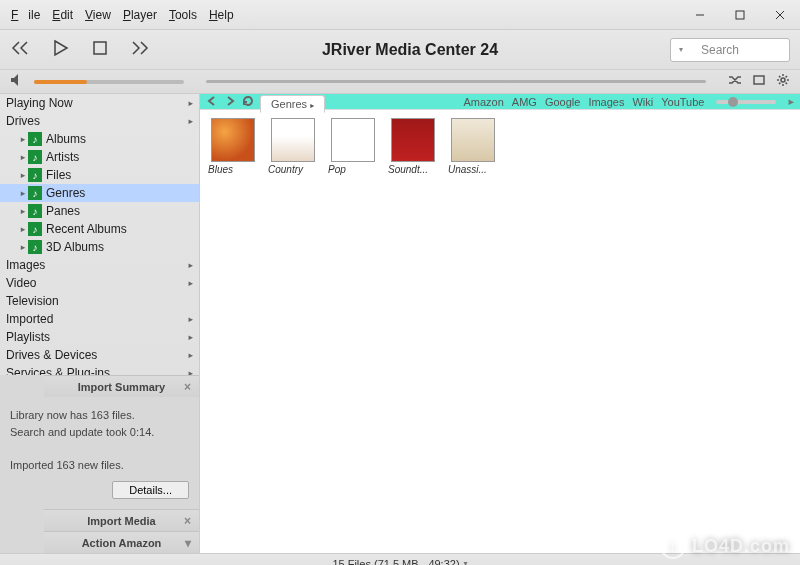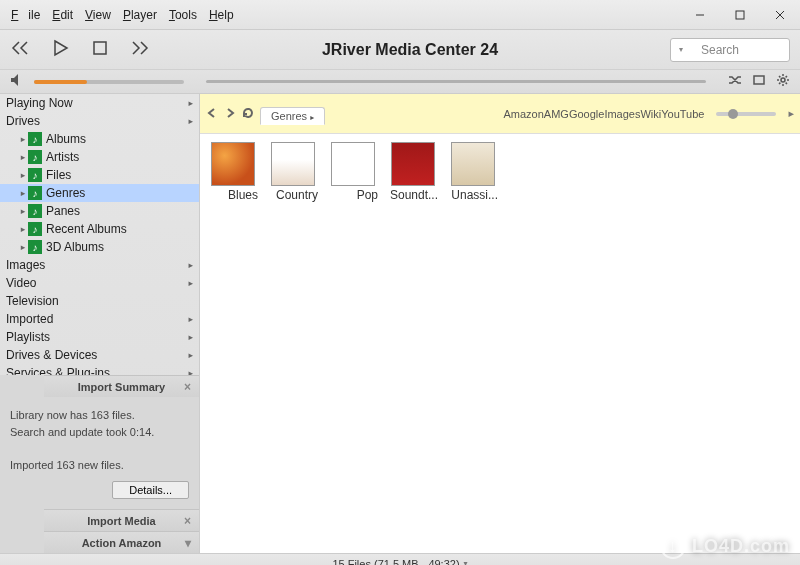--- a/index.html
+++ b/index.html
@@ -42,29 +42,29 @@
 .tree-row .spacer { flex:1; }
 .tree-row .exp { font-size:9px; color:#666; }
 
 .sidepanel { margin-top:auto; background:#d8d8d8; }
 .panel-hdr { display:flex; align-items:center; justify-content:center; height:22px; background:linear-gradient(#dcdcdc,#d2d2d2); border-top:1px solid #c4c4c4; font-weight:600; font-size:11px; color:#444; position:relative;margin-left:44px; }
 .panel-hdr .x { position:absolute; right:8px; color:#888; font-size:12px; }
 .panel-body { padding:10px; font-size:11px; color:#444; line-height:1.5; }
 .panel-body button { float:right; margin-top:8px; font-size:11px; padding:2px 16px; background:#eee; border:1px solid #aaa; border-radius:2px; }
 
 .content { flex:1; background:#fff; display:flex; flex-direction:column; }
-.crumb { height:40px; display:flex; align-items:center; padding:0 6px; gap:6px; border-bottom:1px solid #ddd; font-size:11px; color:#555; background:#fef9c3; }
+.crumb { height:16px; display:flex; align-items:center; padding:0 6px; gap:6px; border-bottom:1px solid #ddd; font-size:11px; color:#555; background:#5eead4; }
 .crumb .navbtn svg { width:12px; height:12px; stroke:#666; fill:none; stroke-width:2; }
 .crumb .tab { background:#fff; border:1px solid #ccc; border-bottom:1px solid #fff; border-radius:3px 3px 0 0; padding:2px 10px; position:relative; top:2px; font-size:11px; }
-.crumb .links { margin-left:auto; display:flex; color:#555;align-items:flex-end; }
+.crumb .links { margin-left:auto; display:flex; gap:8px; color:#555;align-items:flex-end; }
 .crumb .zoom { width:60px; height:4px; background:#ccc; border-radius:2px; margin:0 6px; position:relative; }
 .crumb .zoom::after { content:""; position:absolute; left:20%; top:-3px; width:10px; height:10px; background:#999; border-radius:5px; }
 
 .thumbs { flex:1; padding:8px; display:flex; gap:10px; align-content:flex-start; }
-.thumb { width:50px; text-align:right; font-size:12px; color:#333; }
+.thumb { width:50px; text-align:left; font-size:10px; color:#333;font-style:italic; }
 .thumb .art { width:44px; height:44px; border:1px solid #999; margin:0 auto 2px; background:#ddd; display:flex; align-items:center; justify-content:center; font-size:7px; overflow:hidden; }
 .thumb .art.blues { background: radial-gradient(circle at 30% 30%, #f4a444, #c8501a 70%); }
 .thumb .art.country { background: linear-gradient(#fff 40%, #e8d8c8); }
 .thumb .art.pop { background:#fff; }
 .thumb .art.soundtrack { background: linear-gradient(#a01818, #c02020); }
 .thumb .art.unassi { background: linear-gradient(#f0e8d8, #d8c8a8); }
 
 .statusbar { height:20px; background:linear-gradient(#e8e8e8,#dedede); border-top:1px solid #ccc; display:flex; align-items:center; justify-content:center; font-size:11px; color:#333; }
 
 .watermark { position:absolute; right:10px; bottom:6px; font-size:18px; font-weight:700; color:rgba(255,255,255,0.65); text-shadow:0 0 6px rgba(0,0,0,0.4); letter-spacing:1px; display:flex; align-items:center; gap:6px; }

